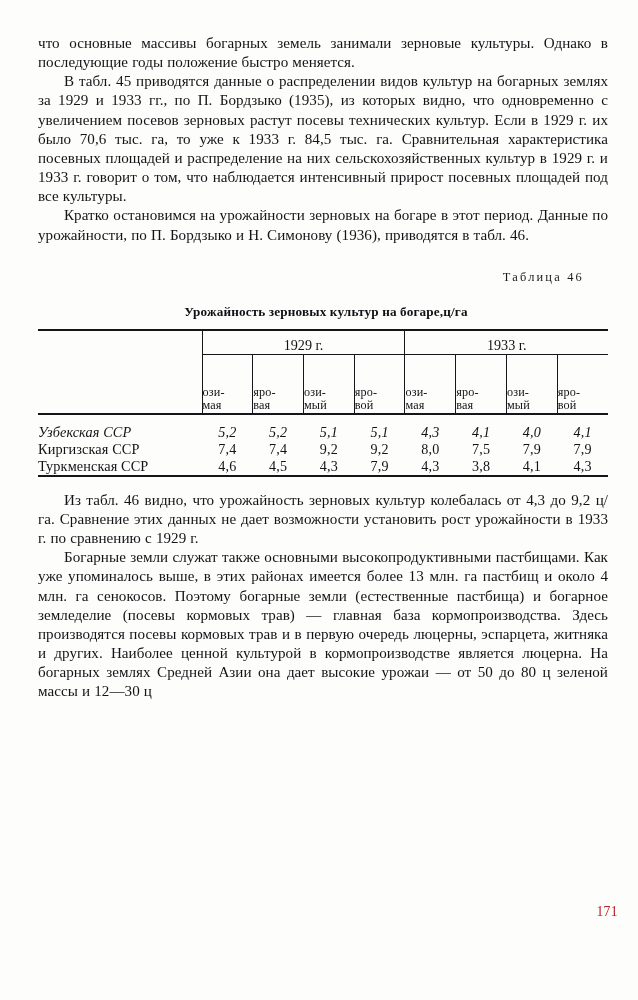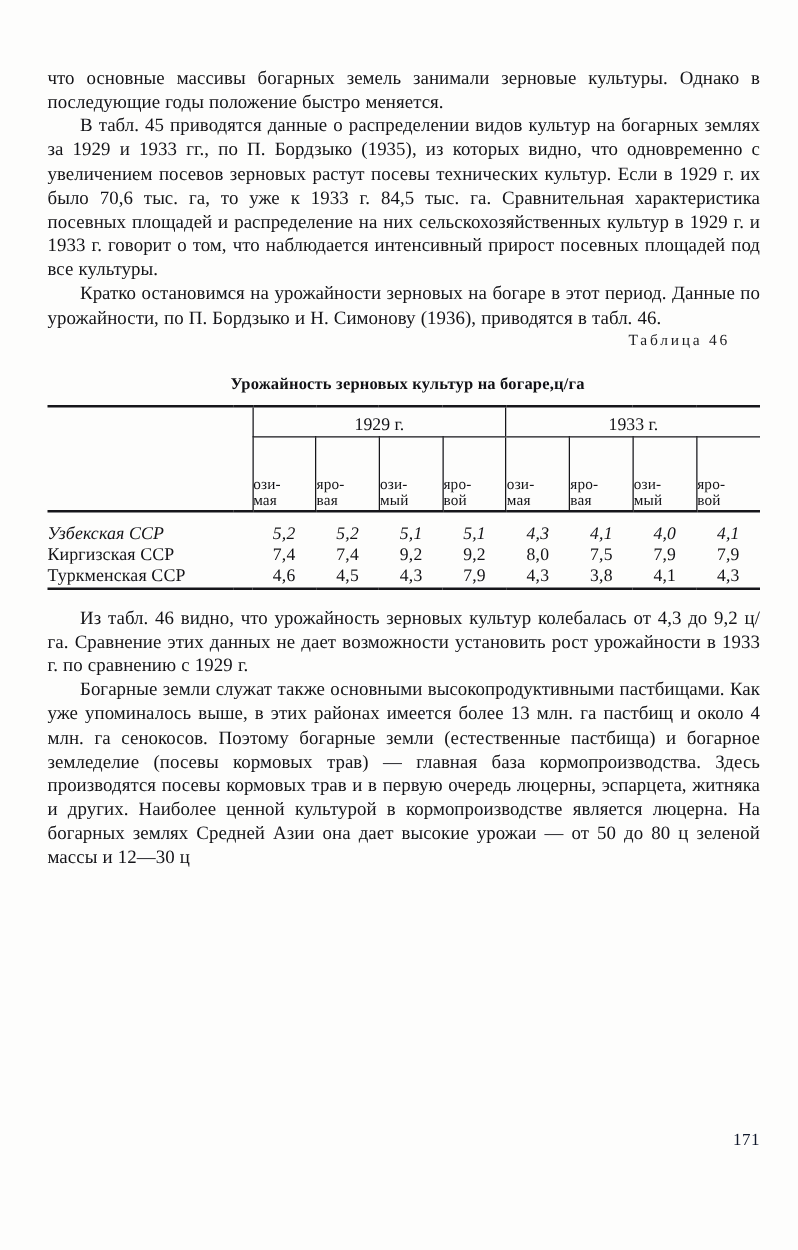--- a/index.html
+++ b/index.html
@@ -12,39 +12,40 @@
     background: #fdfdfc;
     font-family: "Liberation Serif", "DejaVu Serif", serif;
     color: #16161a;
     overflow: hidden;
   }
   .page {
     position: relative;
     width: 638px;
     height: 1000px;
     box-sizing: border-box;
-    padding: 54px 30px 0 38px;
+    padding: 34px 30px 0 38px;
     background: #fdfdfc;
   }
   p.body-text {
     margin: 0;
     font-size: 15.1px;
     line-height: 19.15px;
     text-align: justify;
     text-justify: inter-word;
     letter-spacing: 0.04px;
     word-spacing: 0.3px;
     color: #141418;
   }
   p.body-text.indent {
     text-indent: 26px;
   }
   .i { }
   
   .tbl-number {
+    margin-top: 25px;
     text-align: right;
     font-size: 12.4px;
     letter-spacing: 2.2px;
     padding-right: 24px;
     color: #1b1b1f;
   }
   .tbl-title {
     margin-top: 19px;
     text-align: center;
     font-size: 13.2px;
@@ -116,25 +117,25 @@
     height: 15.6px;
     letter-spacing: 0.2px;
   }
   tr.first-data td { padding-top: 9px; font-style: italic; }
   
   col.c-label { width: 152px; }
   col.c-gap   { width: 16px; }
   col.c-d     { width: 52.8px; }
   .page-num {
     position: absolute;
-    right: 30px;
+    right: 20px;
     bottom: 80px;
     font-size: 13.6px;
     letter-spacing: 0.4px;
-    color: #0f172a;
+    color: #b91c1c;
   }
 </style>
 </head>
 <body>
 
 <div class="page">
 
   <p class="body-text">что основные массивы богарных  земель  занимали зерновые культуры. Однако в последующие  годы  положение  быстро меняется.</p>
 
   <p class="body-text indent">В табл. 45 приводятся  данные  о  распределении видов культур на богарных землях за 1929 и 1933 гг., по П. Бордзыко (1935), из которых видно, что одновременно с увеличением посевов зерновых растут посевы  технических культур. Если в 1929 г.  их было 70,6 тыс. га,  то уже  к 1933 г. 84,5 тыс. га. Сравнительная характеристика посевных площадей и распределение  на них  сельскохозяйственных  культур в 1929 г. и 1933 г. говорит о том, что наблюдается интенсивный прирост посевных площадей под все культуры.</p>

